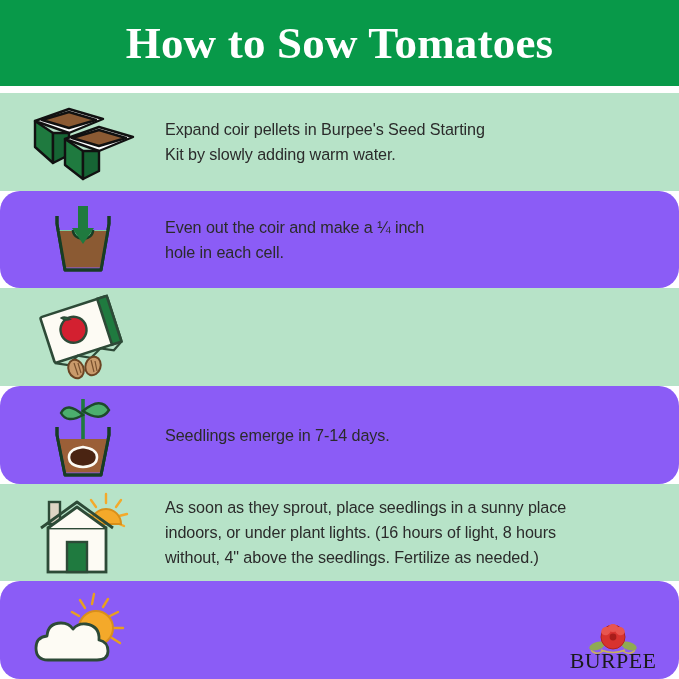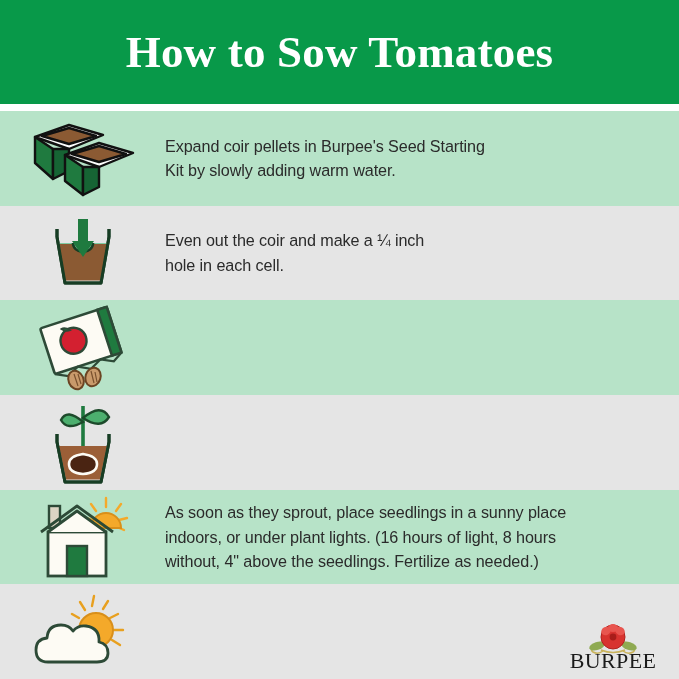--- a/index.html
+++ b/index.html
@@ -10,21 +10,21 @@
     overflow:hidden;
   }
   #infographic {
     width:679px; height:679px;
     position:relative;
     display:flex;
     flex-direction:column;
     background:#ffffff;
   }
   .header {
-    height:104px;
+    height:86px;
     background:#089949;
     display:flex;
     align-items:center;
     justify-content:center;
     flex:0 0 auto;
   }
   .header-title {
     font-family:"Liberation Serif", serif;
     font-weight:700;
     font-size:45px;
@@ -34,21 +34,21 @@
   }
   .gap { height:7px; background:#ffffff; flex:0 0 auto; }
   .rows { flex:1 1 auto; display:flex; flex-direction:column; }
   .row {
     display:flex;
     align-items:center;
     flex:1 1 0;
     position:relative;
   }
   .row.light { background:#b7e3c8; }
-  .row.dark  { background:#e5e5e5; }
+  .row.dark  { background:#8b5cf6;border-radius:20px; }
   .icon-cell {
     width:165px;
     flex:0 0 165px;
     display:flex;
     align-items:center;
     justify-content:center;
   }
   .icon-cell svg { display:block; }
   .text-cell {
     flex:1 1 auto;
@@ -162,20 +162,23 @@
             <path d="M24,38 L24,46 L32,86 L68,86 L76,46 L76,38" fill="none" stroke="#173d24" stroke-width="3" stroke-linejoin="round"></path>
             <path d="M26,50 L74,50 L67,83.5 L33,83.5 Z" fill="#9b5f37"></path>
             <path d="M50,50 L50,10" stroke="#1f7a3f" stroke-width="3.6" fill="none"></path>
             <path d="M50,26 q-16,-14 -22,-2 q6,11 22,2 z" fill="#4caf6e" stroke="#1d4a2b" stroke-width="2.4"></path>
             <path d="M50,22 q18,-15 26,-1 q-8,13 -26,1 z" fill="#4caf6e" stroke="#1d4a2b" stroke-width="2.4"></path>
             <path d="M50,58 q-14,2 -14,10 q0,9 14,10 q14,-1 14,-10 q0,-8 -14,-10 z" fill="#4a2412" stroke="#fdfbf4" stroke-width="2.6"></path>
             <path d="M24,38 L24,46 L32,86 L68,86 L76,46 L76,38" fill="none" stroke="#173d24" stroke-width="3" stroke-linejoin="round"></path>
           </svg>
         </span>
       </div>
+      <div class="text-cell">
+        <div class="step-text">Seedlings emerge in 7-14 days.</div>
+      </div>
     </div>
 
     <div class="row light">
       <div class="icon-cell">
         <span>
           <svg width="108" height="86" viewBox="0 0 108 86">
             <g stroke="#f4a92a" stroke-width="2.4" stroke-linecap="round">
               <line x1="77" y1="4" x2="77" y2="13"></line>
               <line x1="62" y1="10" x2="67" y2="17"></line>
               <line x1="92" y1="10" x2="87" y2="17"></line>

